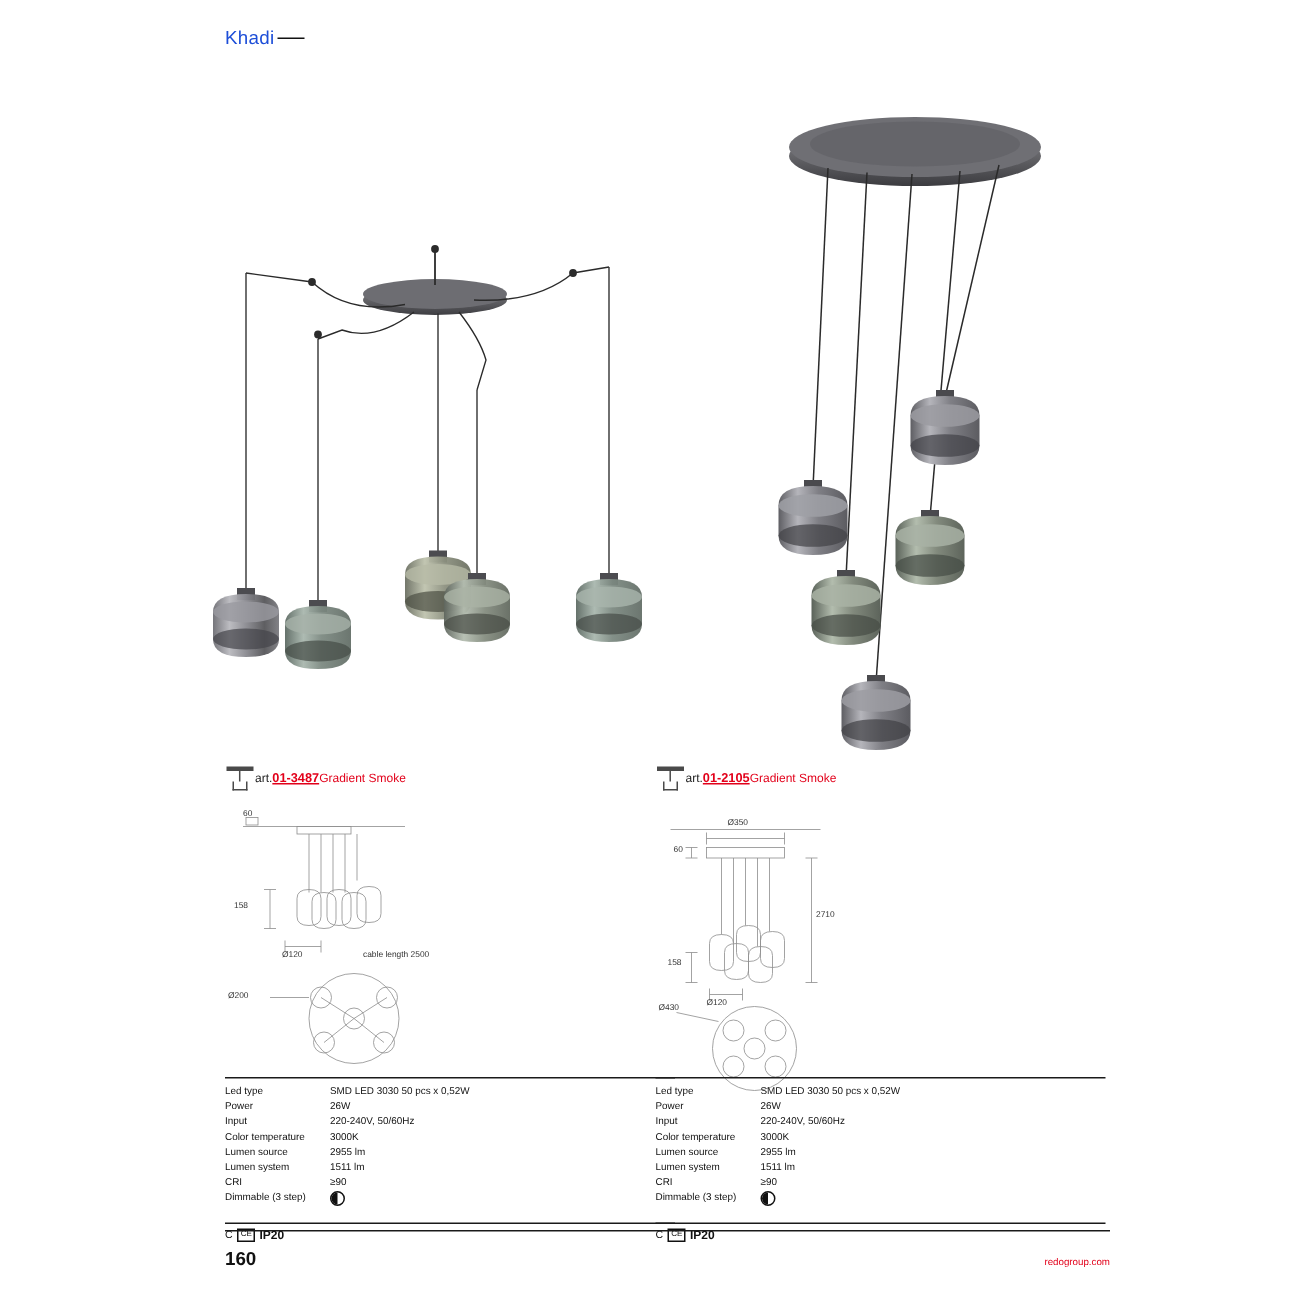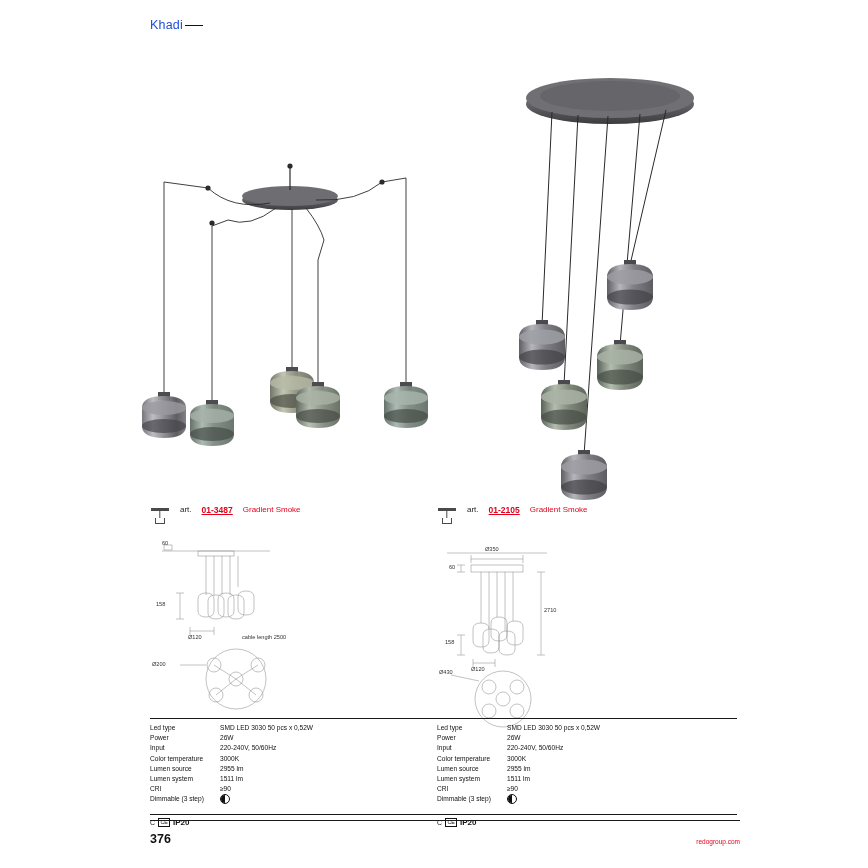--- a/index.html
+++ b/index.html
@@ -47,22 +47,22 @@
   
   .prod {
     position: absolute;
     width: 300px;
   }
   .prod-left { left: 150px; top: 505px; }
   .prod-right { left: 437px; top: 505px; }
 
   .art-row {
     display: flex;
-    align-items: flex-start;
-    gap: 10px;
+    align-items: center;
+    gap: 0;
     height: 26px;
   }
   .mount-ico {
     width: 20px;
     height: 20px;
     position: relative;
     flex: none;
   }
   .mount-ico .bar {
     position: absolute;
@@ -573,16 +573,16 @@
       <span class="spec-val"><span class="dim-icon"></span></span>
     </div>
     <div class="spec-foot">
       <span class="ce">C</span>
       <span class="ce-box">CE</span>
       <span class="ip">IP20</span>
     </div>
   </div>
 
   <div class="footer-rule"></div>
-  <div class="page-num">376</div>
+  <div class="page-num">160</div>
   <div class="site">redogroup.com</div>
 
 </div>
 
 </body></html>

